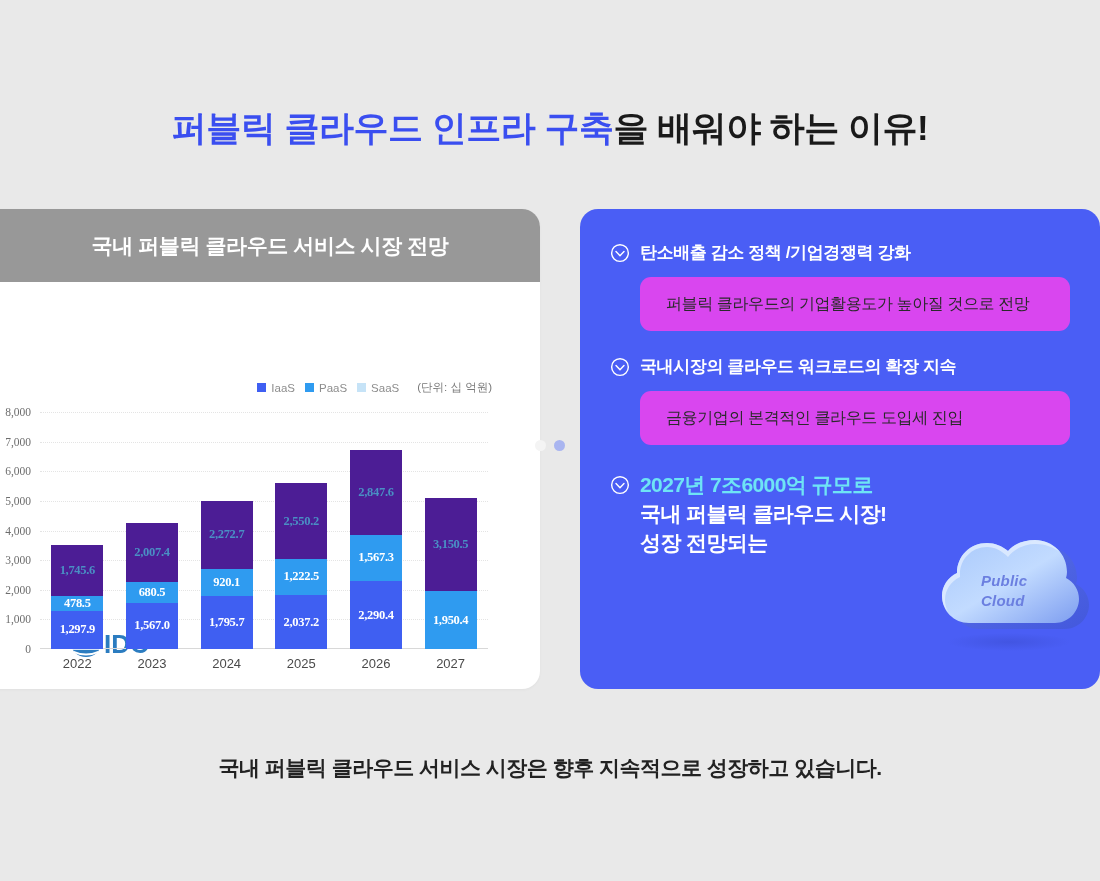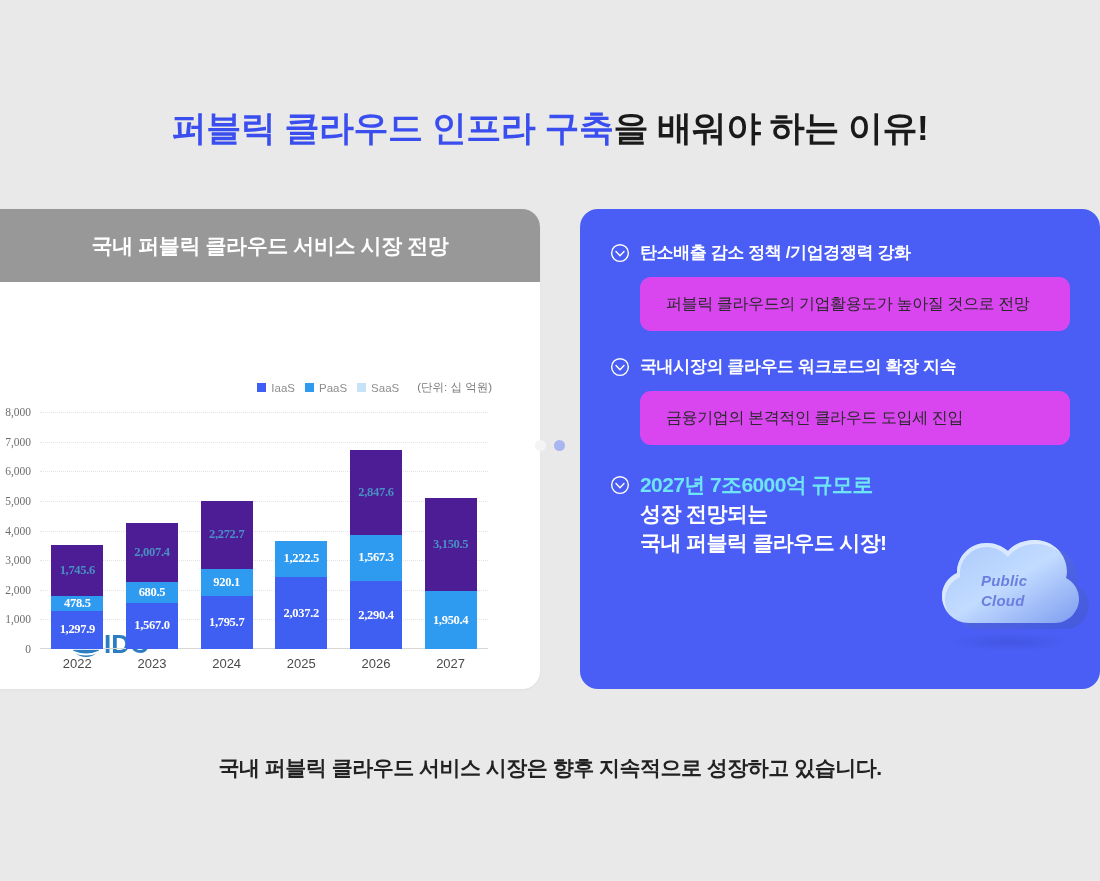--- a/index.html
+++ b/index.html
@@ -229,22 +229,23 @@
             <div class="seg iaas" style="height:46.4px">1,567.0</div>
           </div>
 
           <div class="bar-col">
             <div class="seg saas" style="height:67.3px">2,272.7</div>
             <div class="seg paas" style="height:27.3px">920.1</div>
             <div class="seg iaas" style="height:53.2px">1,795.7</div>
           </div>
 
           <div class="bar-col">
+            <div class="seg saas" style="height:75.6px">2,550.2</div>
             <div class="seg paas" style="height:36.2px">1,222.5</div>
-            <div class="seg iaas" style="height:72px">2,037.2</div>
+            <div class="seg iaas" style="height:54px">2,037.2</div>
           </div>
 
           <div class="bar-col">
             <div class="seg saas" style="height:84.4px">2,847.6</div>
             <div class="seg paas" style="height:46.4px">1,567.3</div>
             <div class="seg iaas" style="height:67.9px">2,290.4</div>
           </div>
 
           <div class="bar-col">
             <div class="seg saas" style="height:93.4px">3,150.5</div>
@@ -297,22 +298,22 @@
       <span>금융기업의 본격적인 클라우드 도입세 진입</span>
     </div>
 
     <div class="final-head">
       <svg class="check-icon" viewBox="0 0 24 24" style="margin-top:4px">
         <circle cx="12" cy="12" r="10" fill="none" stroke="#ffffff" stroke-width="1.7"></circle>
         <path d="M7.2 10.2 L12 15.2 L16.8 10.2" fill="none" stroke="#ffffff" stroke-width="1.7" stroke-linecap="round" stroke-linejoin="round"></path>
       </svg>
       <div class="final-text">
         <div class="cyan">2027년 7조6000억 규모로</div>
+        <div class="white">국내 퍼블릭 클라우드 시장!</div>
         <div class="white">성장 전망되는</div>
-        <div class="white">국내 퍼블릭 클라우드 시장!</div>
       </div>
     </div>
 
     <div class="cloud-wrap">
       <svg width="175" height="130" viewBox="0 0 175 130">
         <defs>
           <linearGradient id="cg" x1="0" y1="0" x2="1" y2="1">
             <stop offset="0%" stop-color="#a8c8fb"></stop>
             <stop offset="50%" stop-color="#c2dbff"></stop>
             <stop offset="100%" stop-color="#7d9df0"></stop>

